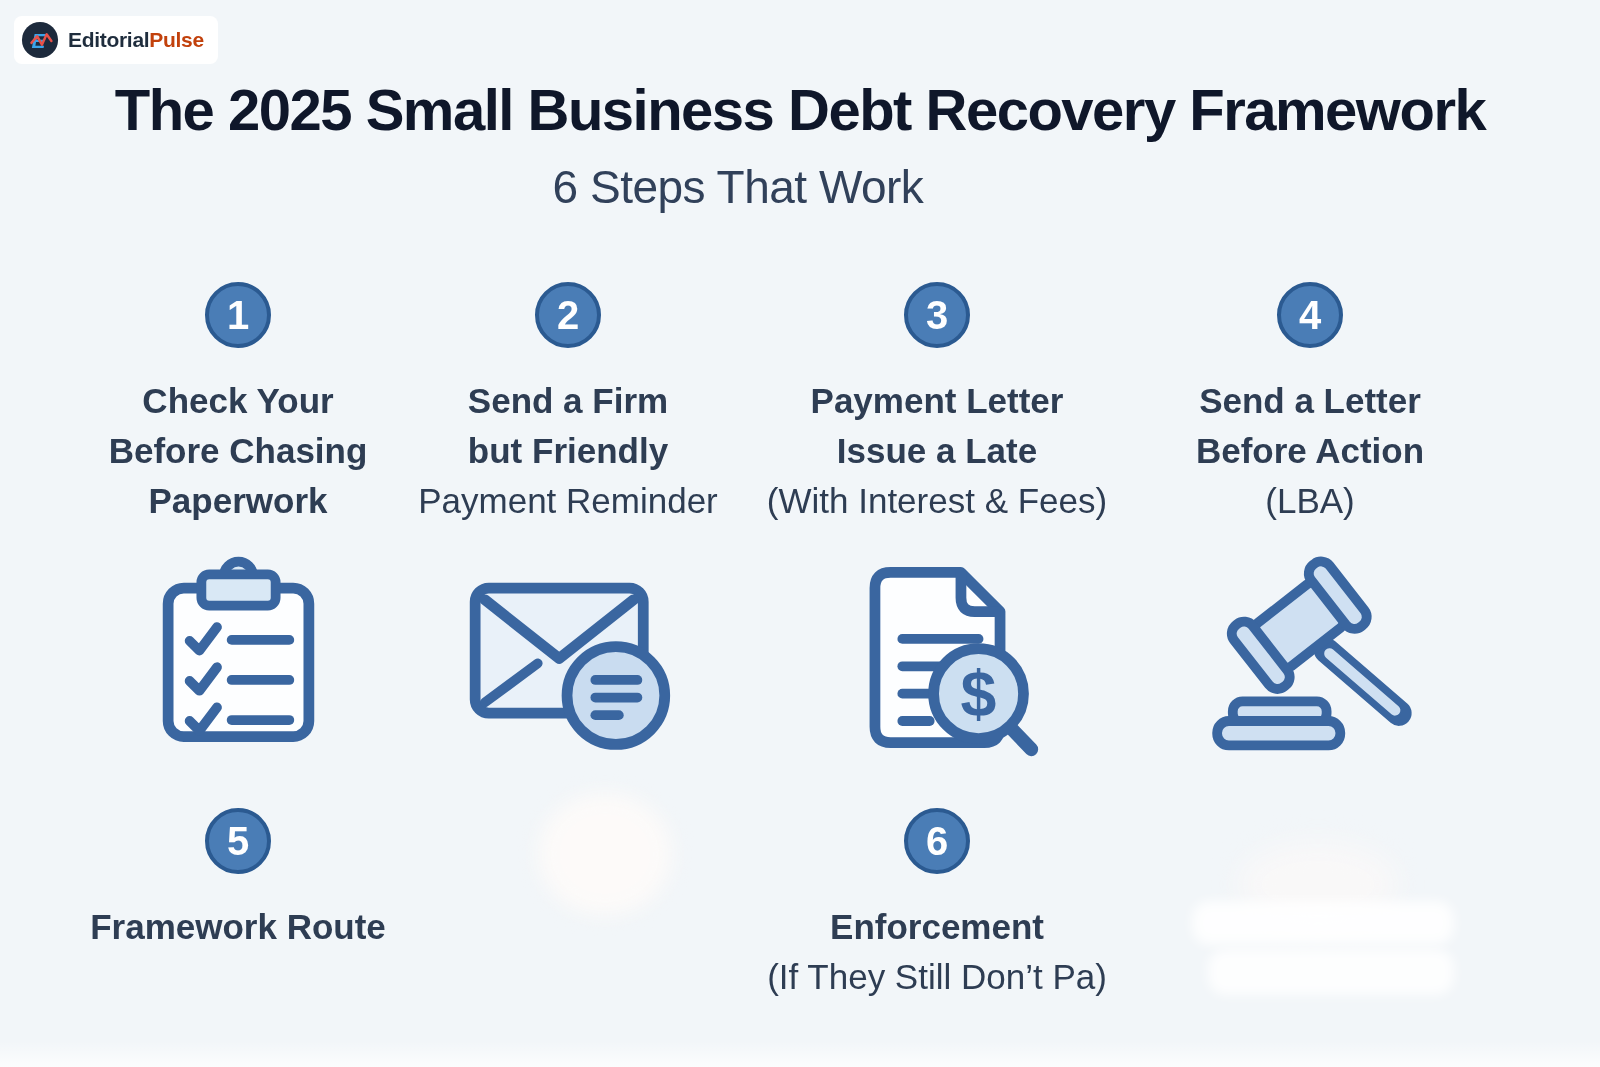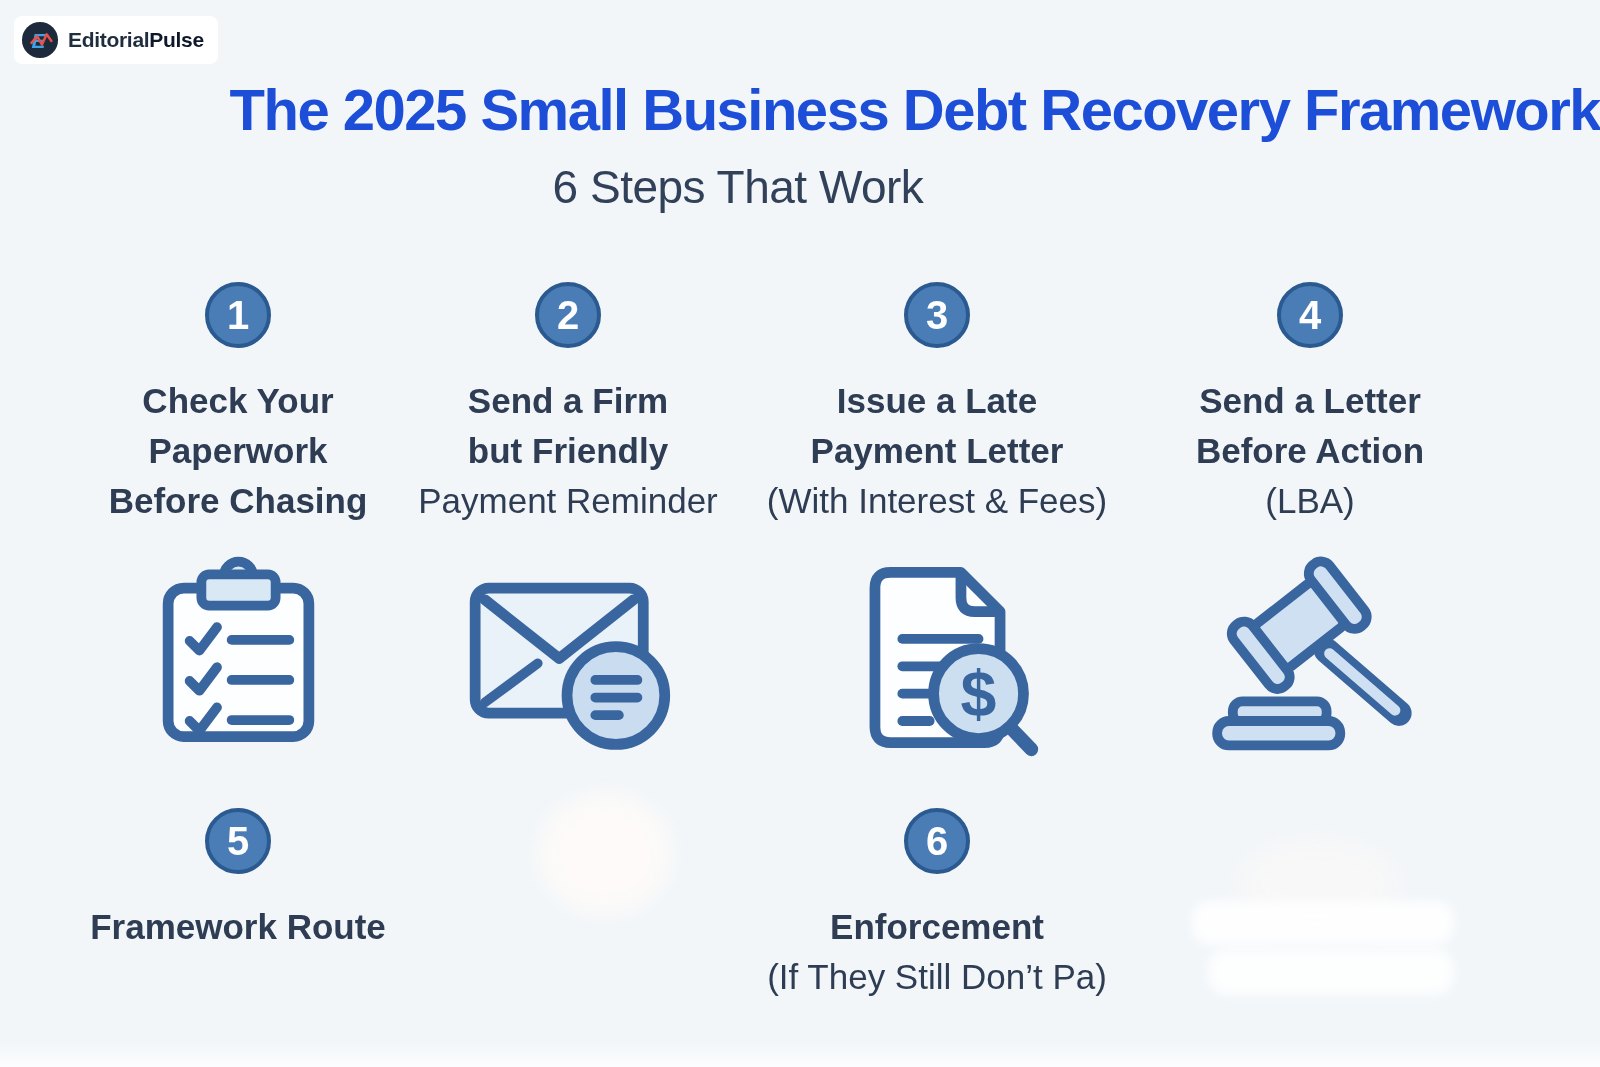--- a/index.html
+++ b/index.html
@@ -14,26 +14,26 @@
   }
   
   .logo-plate {
     position:absolute; left:14px; top:16px; height:48px;
     background:#ffffff; border-radius:8px;
     display:flex; align-items:center; gap:9px; padding:0 14px 0 7px;
   }
   .logo-badge { width:38px; height:38px; }
   .logo-word { font-size:21px; font-weight:700; letter-spacing:-0.3px; }
   .logo-word .primary { color:#1f2d3d;margin-top:28px; }
-  .logo-word .accent  { color:#0f172a; }
+  .logo-word .accent  { color:#c2410c; }
   
   .main-title {
     position:absolute; left:0; top:76px; width:1600px;
-    text-align:right; font-size:58px; font-weight:700;
-    letter-spacing:-1.5px; color:#1d4ed8;
+    text-align:center; font-size:58px; font-weight:700;
+    letter-spacing:-1.5px; color:#0f172a;
   }
   .sub-title {
     position:absolute; left:0; top:160px; width:1476px;
     text-align:center; font-size:46px; font-weight:400;
     letter-spacing:-0.5px; color:#31415a;
   }
   
   .col { position:absolute; width:380px; text-align:center; }
   #col1 { left:48px;   top:282px; }
   #col2 { left:378px;  top:282px; }
@@ -84,22 +84,22 @@
 
 <h1 class="main-title">The 2025 Small Business Debt Recovery Framework</h1>
 <h2 class="sub-title">6 Steps That Work</h2>
 
 <div class="col" id="col1">
   <div class="step-badge">
       <span>1</span>
     </div>
   <div class="step-title">
     <div class="ln-b">Check Your</div>
+    <div class="ln-b">Before Chasing</div>
     <div class="ln-b">Paperwork</div>
-    <div class="ln-b">Before Chasing</div>
   </div>
   <div class="icon-wrap">
     <svg width="215" height="215" viewBox="0 0 220 220" fill="none">
       <circle cx="110" cy="28" r="15" fill="#d9e8f5" stroke="#3a66a0" stroke-width="10"></circle>
       <rect x="38" y="40" width="144" height="152" rx="16" fill="#fdfeff" stroke="#3a66a0" stroke-width="11"></rect>
       <rect x="72" y="26" width="76" height="32" rx="8" fill="#d9e8f5" stroke="#3a66a0" stroke-width="10"></rect>
       <polyline points="60,94 70,104 88,80" stroke="#3a66a0" stroke-width="10" stroke-linecap="round" stroke-linejoin="round"></polyline>
       <line x1="103" y1="93" x2="162" y2="93" stroke="#3a66a0" stroke-width="10" stroke-linecap="round"></line>
       <polyline points="60,135 70,145 88,121" stroke="#3a66a0" stroke-width="10" stroke-linecap="round" stroke-linejoin="round"></polyline>
       <line x1="103" y1="134" x2="162" y2="134" stroke="#3a66a0" stroke-width="10" stroke-linecap="round"></line>
@@ -130,22 +130,22 @@
       <line x1="139" y1="170" x2="163" y2="170" stroke="#3a66a0" stroke-width="10" stroke-linecap="round"></line>
     </svg>
   </div>
 </div>
 
 <div class="col" id="col3">
   <div class="step-badge">
       <span>3</span>
     </div>
   <div class="step-title">
+    <div class="ln-b">Payment Letter</div>
     <div class="ln-b">Issue a Late</div>
-    <div class="ln-b">Payment Letter</div>
     <div class="ln-r">(With Interest &amp; Fees)</div>
   </div>
   <div class="icon-wrap">
     <svg width="215" height="215" viewBox="0 0 220 220" fill="none">
       <path d="M134,24 H62 Q46,24 46,40 V182 Q46,198 62,198 H158 Q174,198 174,182 V64 Z" fill="#fdfeff" stroke="#3a66a0" stroke-width="11" stroke-linejoin="round"></path>
       <path d="M134,24 V50 Q134,64 148,64 H174" fill="none" stroke="#3a66a0" stroke-width="11" stroke-linejoin="round"></path>
       <line x1="74" y1="92" x2="152" y2="92" stroke="#3a66a0" stroke-width="10" stroke-linecap="round"></line>
       <line x1="74" y1="120" x2="138" y2="120" stroke="#3a66a0" stroke-width="10" stroke-linecap="round"></line>
       <line x1="74" y1="148" x2="118" y2="148" stroke="#3a66a0" stroke-width="10" stroke-linecap="round"></line>
       <line x1="74" y1="176" x2="102" y2="176" stroke="#3a66a0" stroke-width="10" stroke-linecap="round"></line>

